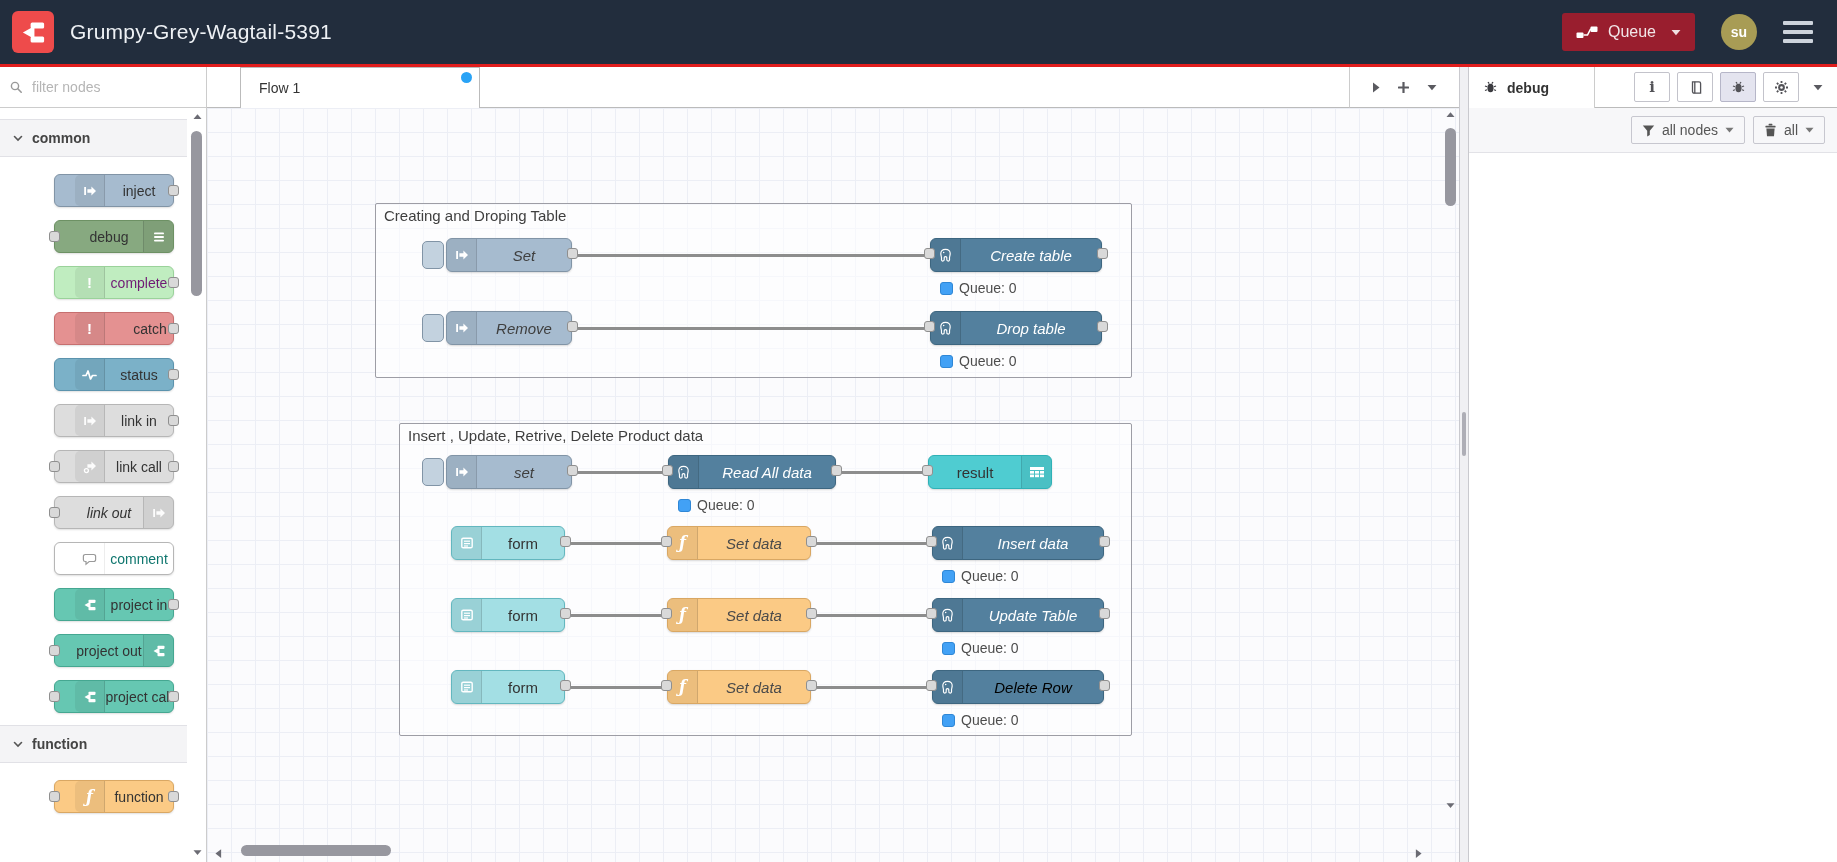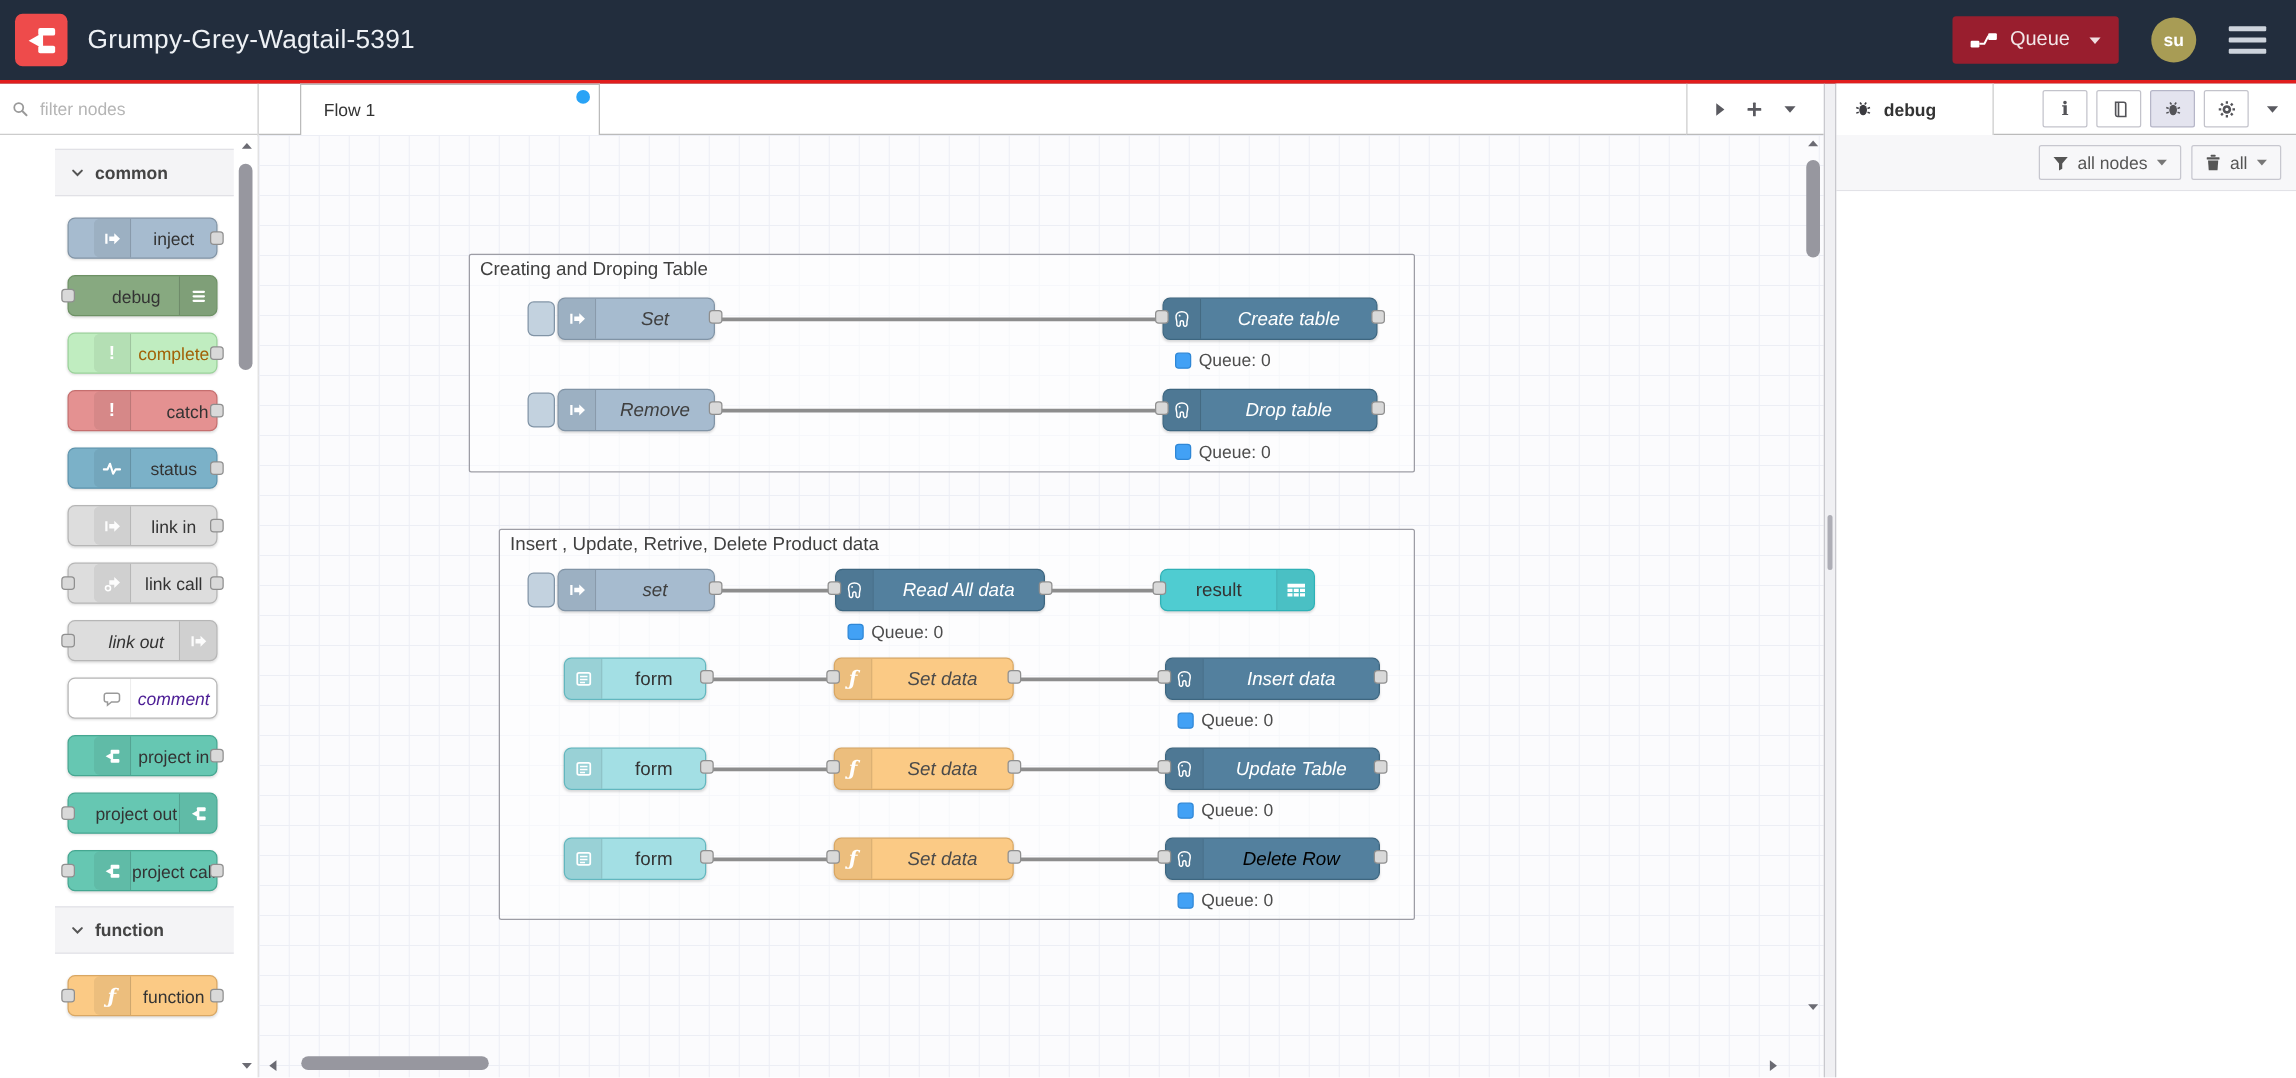--- a/index.html
+++ b/index.html
@@ -27,21 +27,21 @@
 
   
   #palette{width:207px;flex:0 0 207px;border-right:1px solid #ccc;background:#fff;
     display:flex;flex-direction:column;position:relative;}
   .search-row{flex:0 0 41px;border-bottom:1px solid #ccc;display:flex;align-items:center;
     gap:7px;padding:0 9px;}
   .search-row input{border:none;outline:none;font-size:14px;color:#666;width:130px;font-family:inherit;background:transparent;}
   .search-row input::placeholder{color:#b5b5b5;}
   #palette-content{flex:1;overflow:hidden;padding:11px 19px 0 0;position:relative;}
   .category-header{height:38px;background:#f4f4f6;border-top:1px solid #e1e1e6;border-bottom:1px solid #e1e1e6;
-    display:flex;align-items:center;gap:9px;padding-left:13px;font-weight:bold;font-size:14px;color:#444;cursor:pointer;margin-left:44px;}
+    display:flex;align-items:center;gap:9px;padding-left:13px;font-weight:bold;font-size:14px;color:#444;cursor:pointer;}
   .cat-items{padding:17px 0 12px 0;display:flex;flex-direction:column;gap:13px;}
   .palette-node{position:relative;width:120px;height:33px;margin-left:54px;border-radius:6px;
     border:1px solid;display:flex;cursor:move;box-shadow:0 1px 2px rgba(0,0,0,.13);padding-left:20px;}
   .icon-sec{flex:0 0 30px;width:30px;display:flex;align-items:center;justify-content:center;
     background:rgba(0,0,0,.06);}
   .icon-sec.left{border-right:1px solid rgba(0,0,0,.12);border-radius:5px 0 0 5px;}
   .icon-sec.right{border-left:1px solid rgba(0,0,0,.12);border-radius:0 5px 5px 0;}
   .icon-sec.plain{background:transparent;border-color:rgba(0,0,0,.07);}
   .pn-label{flex:1;display:flex;align-items:center;justify-content:center;font-size:14px;white-space:nowrap;}
   .port{position:absolute;width:11px;height:11px;background:#d9d9d9;border:1px solid #8f8f8f;
@@ -198,21 +198,21 @@
                 </span>
               </div>
               <div class="port in"></div>
             </div>
             <div class="palette-node" style="background: rgb(192, 237, 192); border-color: rgb(154, 210, 154);">
               <div class="icon-sec left">
                 <span style="display: flex;">
                   <span style="color:#fff;font-weight:bold;font-size:15px;line-height:1">!</span>
                 </span>
               </div>
-              <span class="pn-label" style="color: #a16207;">complete</span>
+              <span class="pn-label" style="color: #701a75;">complete</span>
               <div class="port out"></div>
             </div>
             <div class="palette-node" style="background: rgb(228, 145, 145); border-color: rgb(198, 111, 111);">
               <div class="icon-sec left">
                 <span style="display: flex;">
                   <span style="color:#fff;font-weight:bold;font-size:15px;line-height:1">!</span>
                 </span>
               </div>
               <span class="pn-label" style="color: rgb(51, 51, 51); margin-left: 22px;">catch</span>
               <div class="port out"></div>
@@ -272,21 +272,21 @@
               <div class="port in"></div>
             </div>
             <div class="palette-node" style="background: rgb(255, 255, 255); border-color: rgb(182, 182, 182);">
               <div class="icon-sec left plain">
                 <span style="display: flex;">
                   <svg width="15" height="14" viewBox="0 0 15 14">
                     <path d="M3.2 2.5 h8.6 a1.8 1.8 0 0 1 1.8 1.8 v3.4 a1.8 1.8 0 0 1 -1.8 1.8 H7.2 L4 12.2 V9.5 h-0.8 a1.8 1.8 0 0 1 -1.8 -1.8 V4.3 a1.8 1.8 0 0 1 1.8 -1.8 z" fill="none" stroke="#9a9a9a" stroke-width="1.2"></path>
                   </svg>
                 </span>
               </div>
-              <span class="pn-label" style="color: #4c1d95; font-style: italic;">comment</span>
+              <span class="pn-label" style="color: #0f766e;">comment</span>
             </div>
             <div class="palette-node" style="background: rgb(102, 199, 178); border-color: rgb(69, 167, 145);">
               <div class="icon-sec left">
                 <span style="display: flex;">
                   <svg width="14" height="14" viewBox="0 0 14 14">
                     <g fill="#fff">
                       <rect x="5.5" y="1.8" width="7" height="3.1" rx="0.8"></rect>
                       <rect x="5.5" y="9.1" width="7" height="3.1" rx="0.8"></rect>
                       <path d="M1.5 7 L7.5 3.6 V10.4 z"></path>
                     </g>

